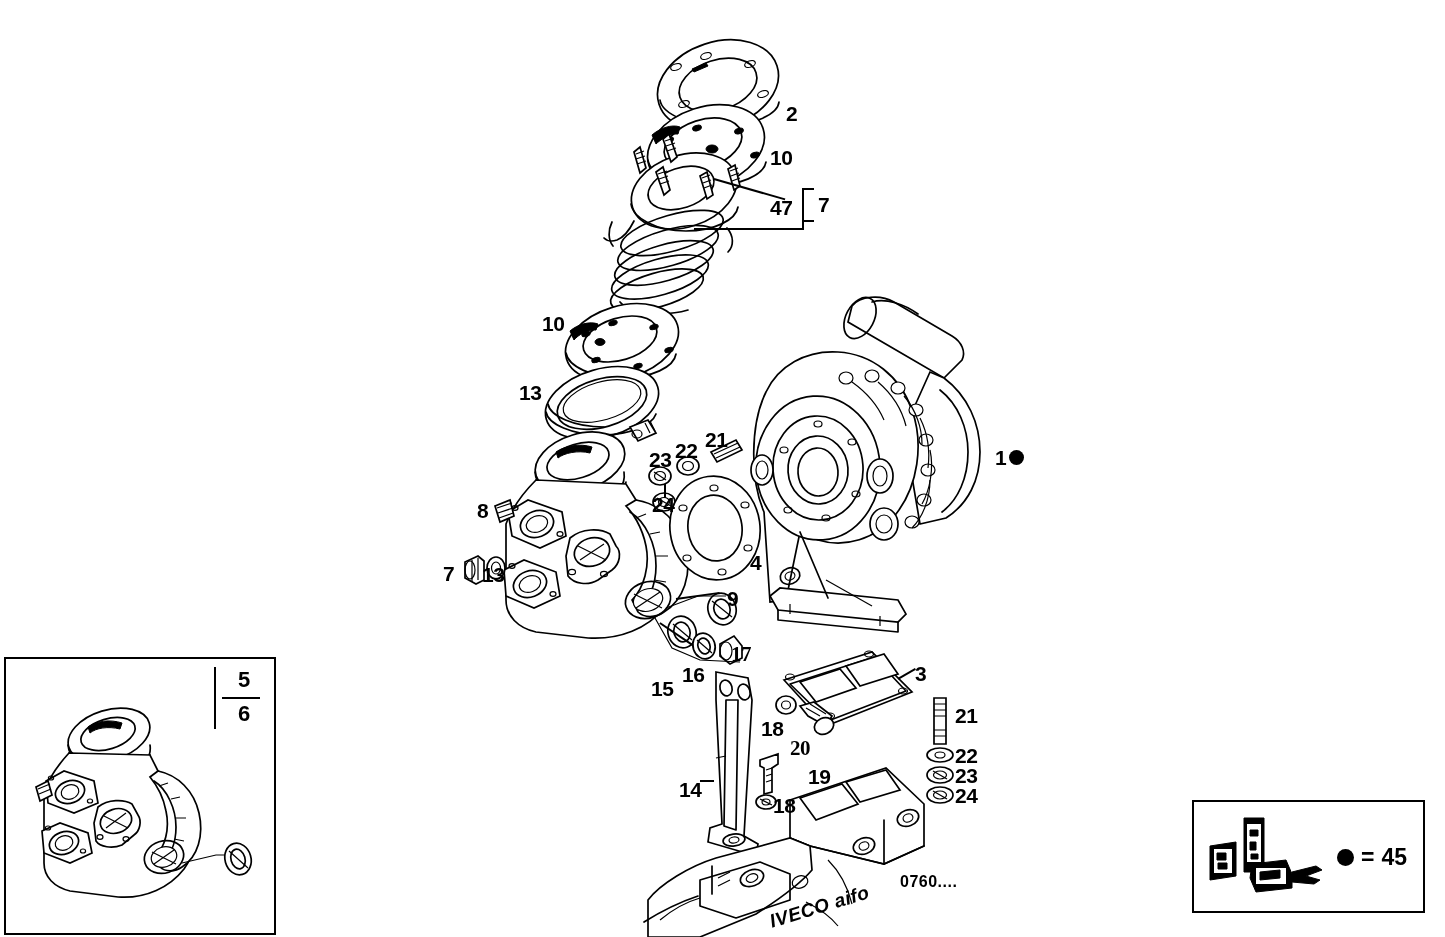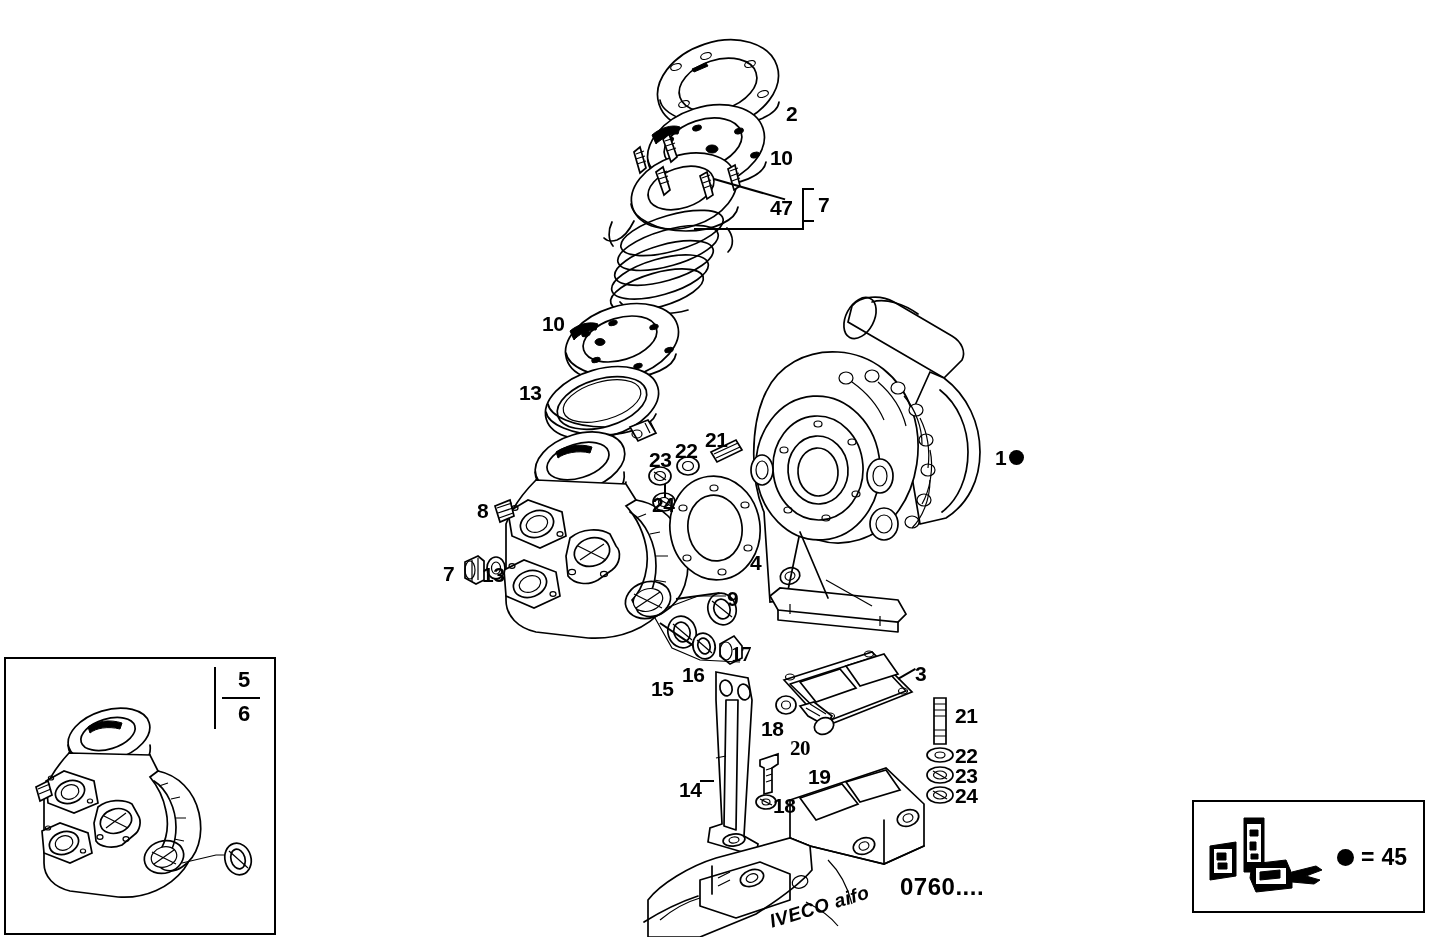--- a/index.html
+++ b/index.html
@@ -93,21 +93,21 @@
   #legend-eq .ldot {
     width: 17px; height: 17px;
     border-radius: 50%;
     background: #000;
     display: inline-block;
   }
   .partnum-text {
     position: absolute;
     font-family: "Liberation Sans", sans-serif;
     font-weight: bold;
-    font-size: 24px;
+    font-size: 16px;
     letter-spacing: 0.5px;
   }
   svg { position: absolute; left: 0; top: 0; overflow: visible; }
   .ln { fill: none; stroke: #000; stroke-width: 1.7; stroke-linejoin: round; stroke-linecap: round; }
   .ln-t { fill: none; stroke: #000; stroke-width: 1.2; }
   .fillblk { fill: #000; stroke: #000; stroke-width: 1; }
   .wht { fill: #fff; stroke: #000; stroke-width: 1.7; }
   .wht-t { fill: #fff; stroke: #000; stroke-width: 1.2; }
   .ivecotxt {
     position: absolute;

